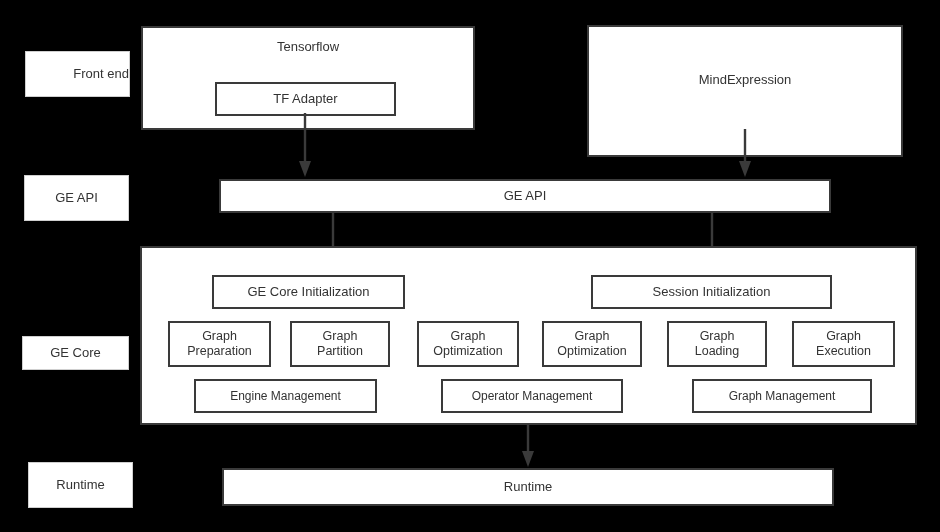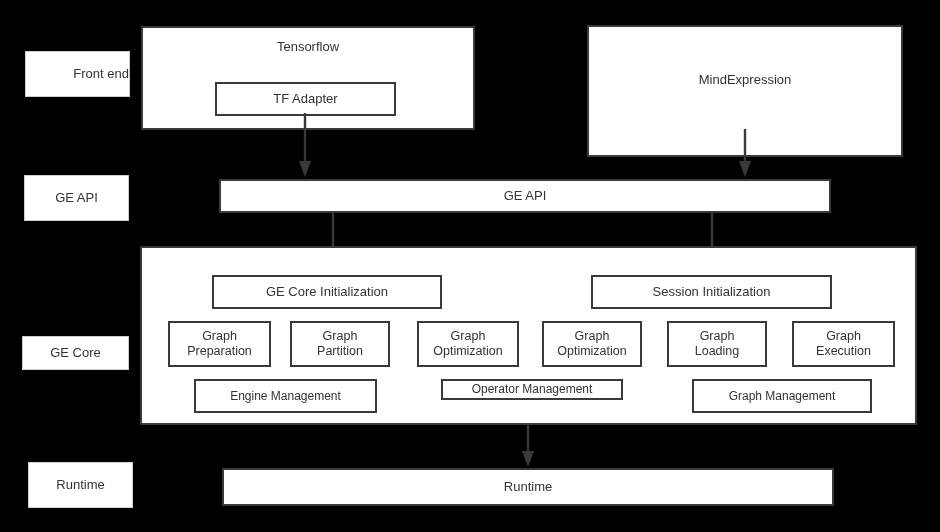--- a/index.html
+++ b/index.html
@@ -110,21 +110,21 @@
 
   <div class="arrow" style="left:702px; top:213px;">
     <svg width="20" height="62" viewBox="0 0 20 62">
       <line x1="10" y1="0" x2="10" y2="48" stroke="#3a3a3a" stroke-width="2.4"></line>
       <polygon points="10,60 4,44 16,44" fill="#3a3a3a"></polygon>
     </svg>
   </div>
 
   <div class="box container-box" style="left:140px; top:246px; width:777px; height:179px;">
 
-    <div class="box init-box" style="left:70px; top:27px; width:230px; height:34px;">
+    <div class="box init-box" style="left:70px; top:27px; width:193px; height:34px;">
       <span>GE Core Initialization</span>
     </div>
     <div class="box init-box" style="left:449px; top:27px; width:241px; height:34px;">
       <span>Session Initialization</span>
     </div>
 
     <div class="box cell" style="left:26px; top:73px; width:103px; height:46px;">
       <span>
         <span>Graph</span><br>
         <span>Preparation</span>
@@ -157,21 +157,21 @@
     <div class="box cell" style="left:650px; top:73px; width:103px; height:46px;">
       <span>
         <span>Graph</span><br>
         <span>Execution</span>
       </span>
     </div>
 
     <div class="box wide-cell" style="left:52px; top:131px; width:183px; height:34px;">
       <span>Engine Management</span>
     </div>
-    <div class="box wide-cell" style="left:299px; top:131px; width:182px; height:21px;">
+    <div class="box wide-cell" style="left:299px; top:131px; width:182px; height:34px;">
       <span>Operator Management</span>
     </div>
     <div class="box wide-cell" style="left:550px; top:131px; width:180px; height:34px;">
       <span>Graph Management</span>
     </div>
   </div>
 
   <div class="arrow" style="left:518px; top:425px;">
     <svg width="20" height="44" viewBox="0 0 20 44">
       <line x1="10" y1="0" x2="10" y2="30" stroke="#3a3a3a" stroke-width="2.4"></line>

